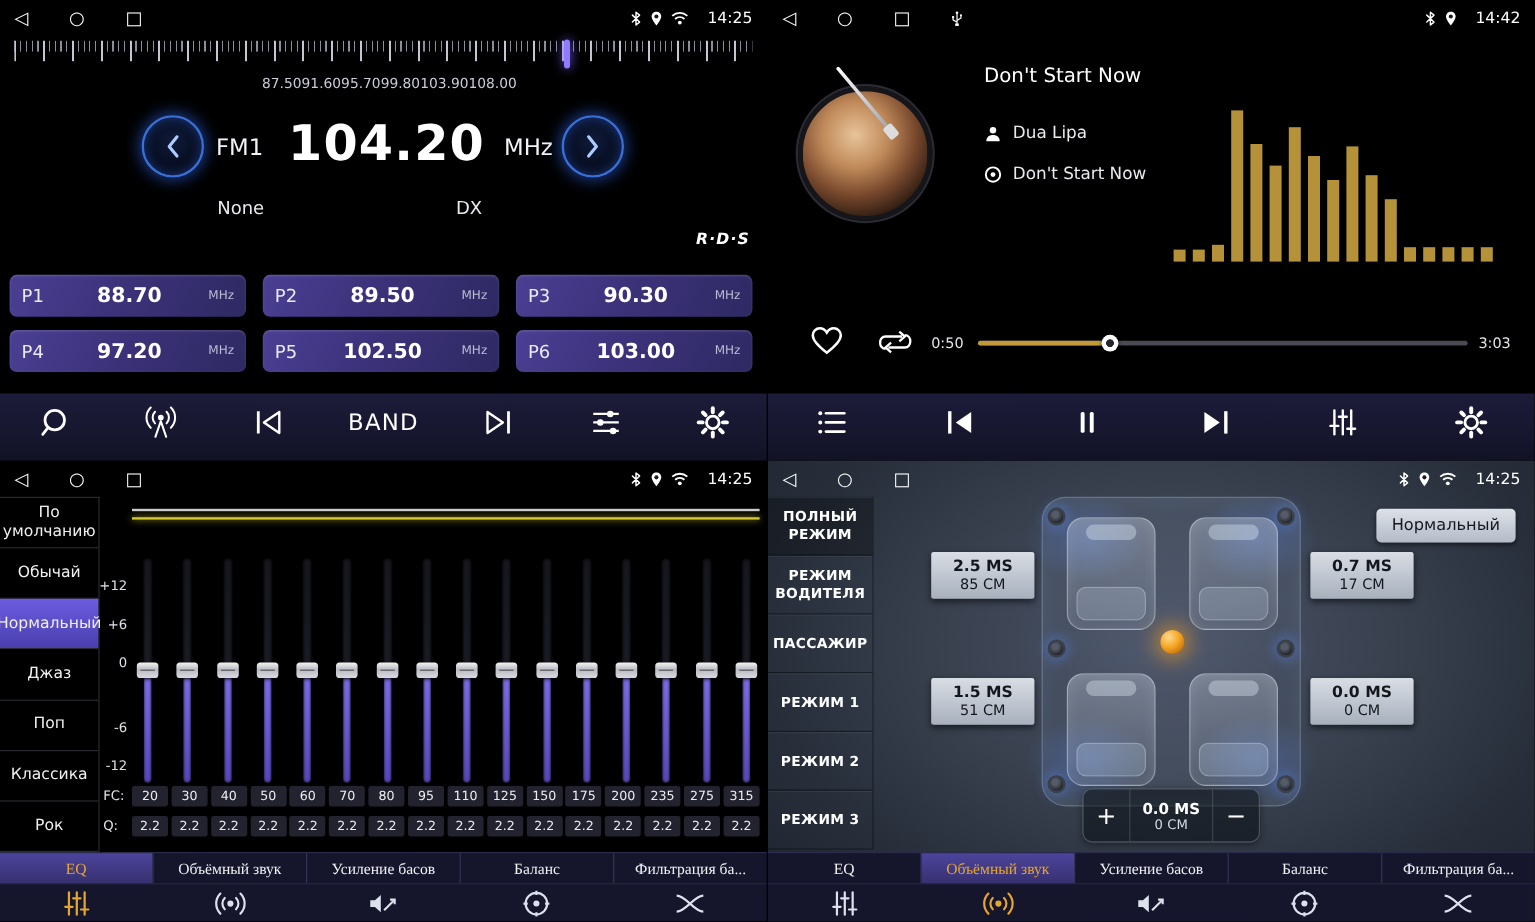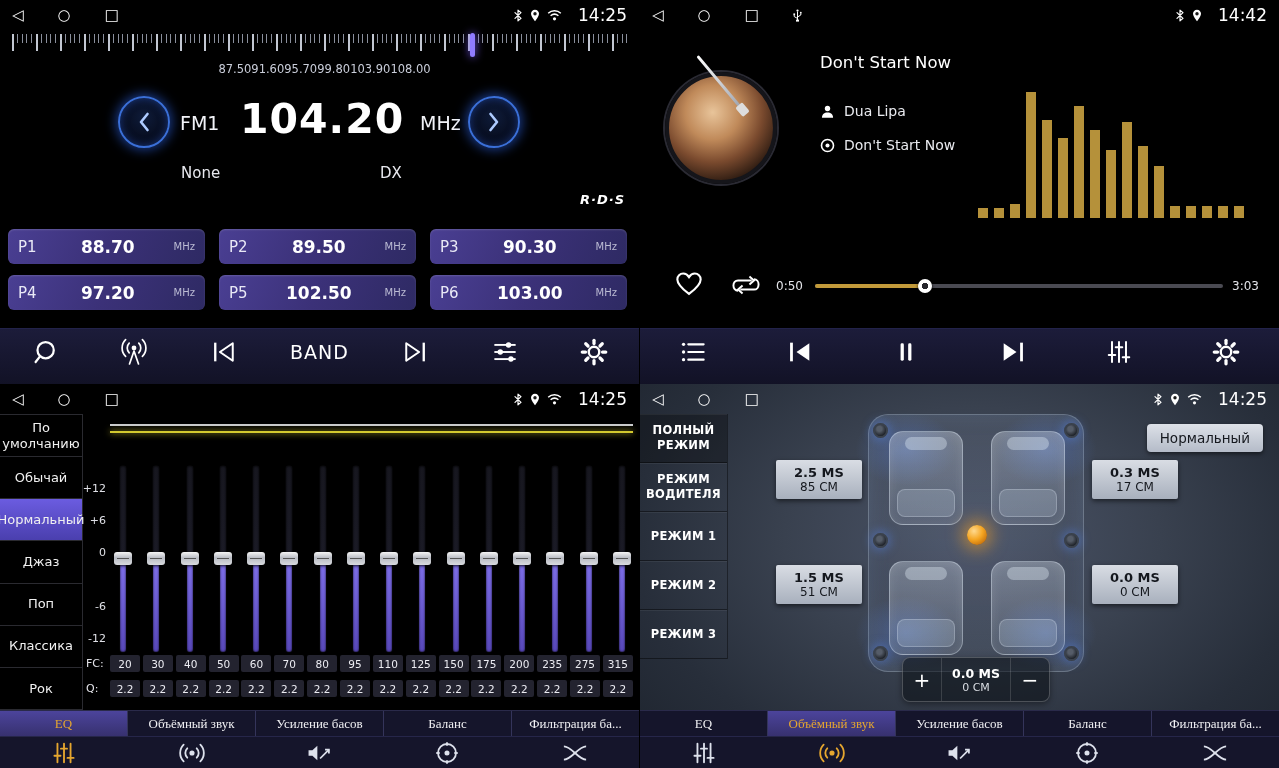--- a/index.html
+++ b/index.html
@@ -11,21 +11,21 @@
   #player{left:640px;top:0;}
   #eq{left:0;top:384px;}
   #surround{left:640px;top:384px;background:radial-gradient(ellipse at 52% 40%, #4b5468 0%, #39414f 40%, #272e3a 72%, #1d232d 100%);}
 
   
   .statusbar{height:30px;display:flex;align-items:center;padding:0 12px;}
   .nav{display:flex;gap:34px;}
   .navbtn{font-size:15px;color:#fff;line-height:30px;cursor:pointer;}
   .status-right{margin-left:auto;display:flex;align-items:center;gap:7px;}
   .sicon{display:flex;align-items:center;}
-  .time{font-size:17px;color:#fff;margin-left:9px;}
+  .time{font-size:13px;color:#fff;margin-left:9px;}
 
   
   .ruler{position:absolute;left:12px;right:12px;top:34px;height:24px;}
   .ruler .minor{position:absolute;left:0;right:0;top:0;height:9px;background:repeating-linear-gradient(90deg,#8a8f9c 0 1px,transparent 1px 4.8px);}
   .ruler .major{position:absolute;left:0;right:0;top:0;height:17px;background:repeating-linear-gradient(90deg,#c2c7d2 0 1.6px,transparent 1.6px 24px);}
   .freq-indicator{position:absolute;left:458px;top:-1px;width:5px;height:24px;border-radius:3px;background:#8f7bff;box-shadow:0 0 9px #7a5cff;}
   .freq-labels{position:absolute;left:70px;right:60px;top:62px;display:flex;justify-content:center;font-size:11.5px;color:#c9cdd9;}
   .chev-btn{position:absolute;width:52px;height:52px;border-radius:50%;cursor:pointer;
     background:radial-gradient(circle at 50% 40%, #0e1b3a, #060a18 72%);
     border:2px solid #3a6fd8;box-shadow:0 0 12px 2px rgba(50,110,255,.55), inset 0 0 10px rgba(50,110,255,.45);
@@ -713,20 +713,21 @@
             <circle cx="7.5" cy="9.8" r="1.6" fill="#fff"></circle>
           </svg>
         </span>
       <span class="time">14:25</span>
     </div>
   </div>
 
   <div class="sur-menu">
       <div class="sur-item selected">ПОЛНЫЙ РЕЖИМ</div>
       <div class="sur-item">РЕЖИМ ВОДИТЕЛЯ</div>
+      <div class="sur-item">ПАССАЖИР</div>
       <div class="sur-item">РЕЖИМ 1</div>
       <div class="sur-item">РЕЖИМ 2</div>
       <div class="sur-item">РЕЖИМ 3</div>
     </div>
 
   <button class="profile-btn">Нормальный</button>
 
   <div class="car-panel">
     <div class="glow g1"></div>
     <div class="glow g2"></div>
@@ -743,21 +744,21 @@
     <div class="spk sp5"></div>
     <div class="spk sp6"></div>
     <div class="orange-ball"></div>
   </div>
 
   <button class="delay-btn fl">
     <div class="delay-ms">2.5 MS</div>
     <div class="delay-cm">85 CM</div>
   </button>
   <button class="delay-btn fr">
-    <div class="delay-ms">0.3 MS</div>
+    <div class="delay-ms">0.7 MS</div>
     <div class="delay-cm">17 CM</div>
   </button>
   <button class="delay-btn rl">
     <div class="delay-ms">1.5 MS</div>
     <div class="delay-cm">51 CM</div>
   </button>
   <button class="delay-btn rr">
     <div class="delay-ms">0.0 MS</div>
     <div class="delay-cm">0 CM</div>
   </button>

